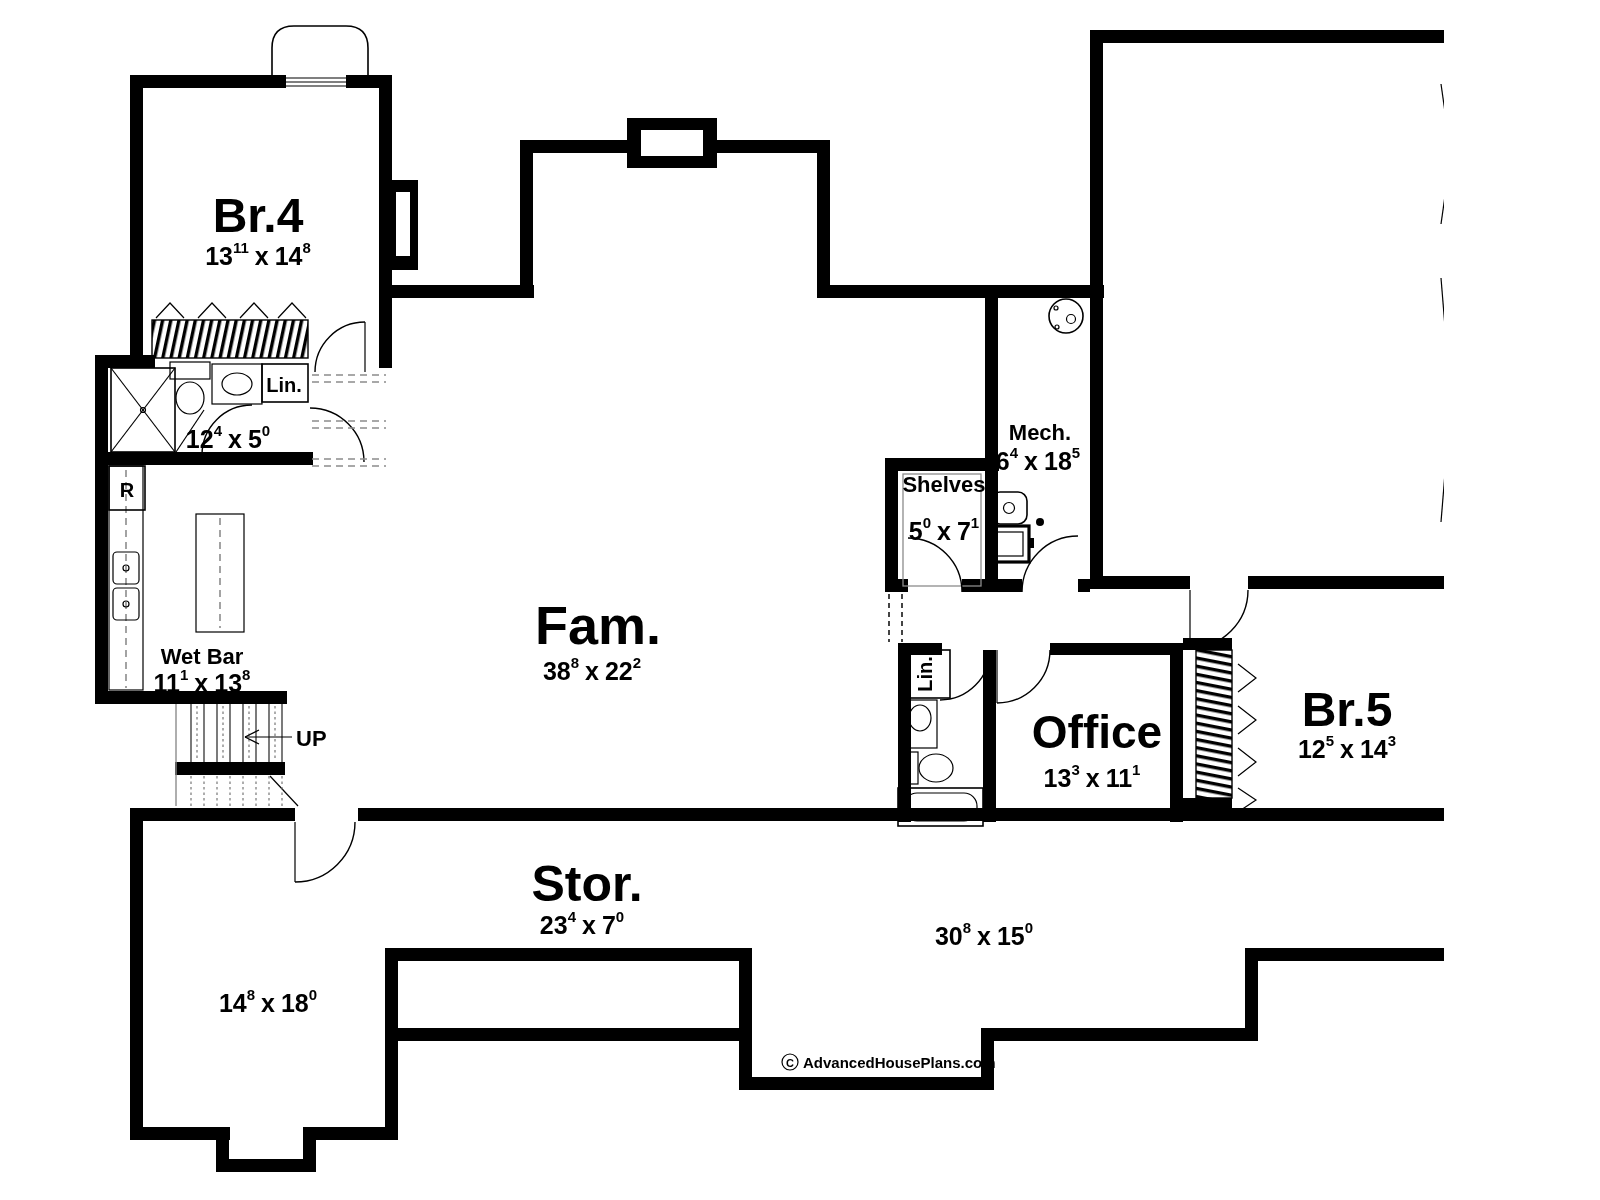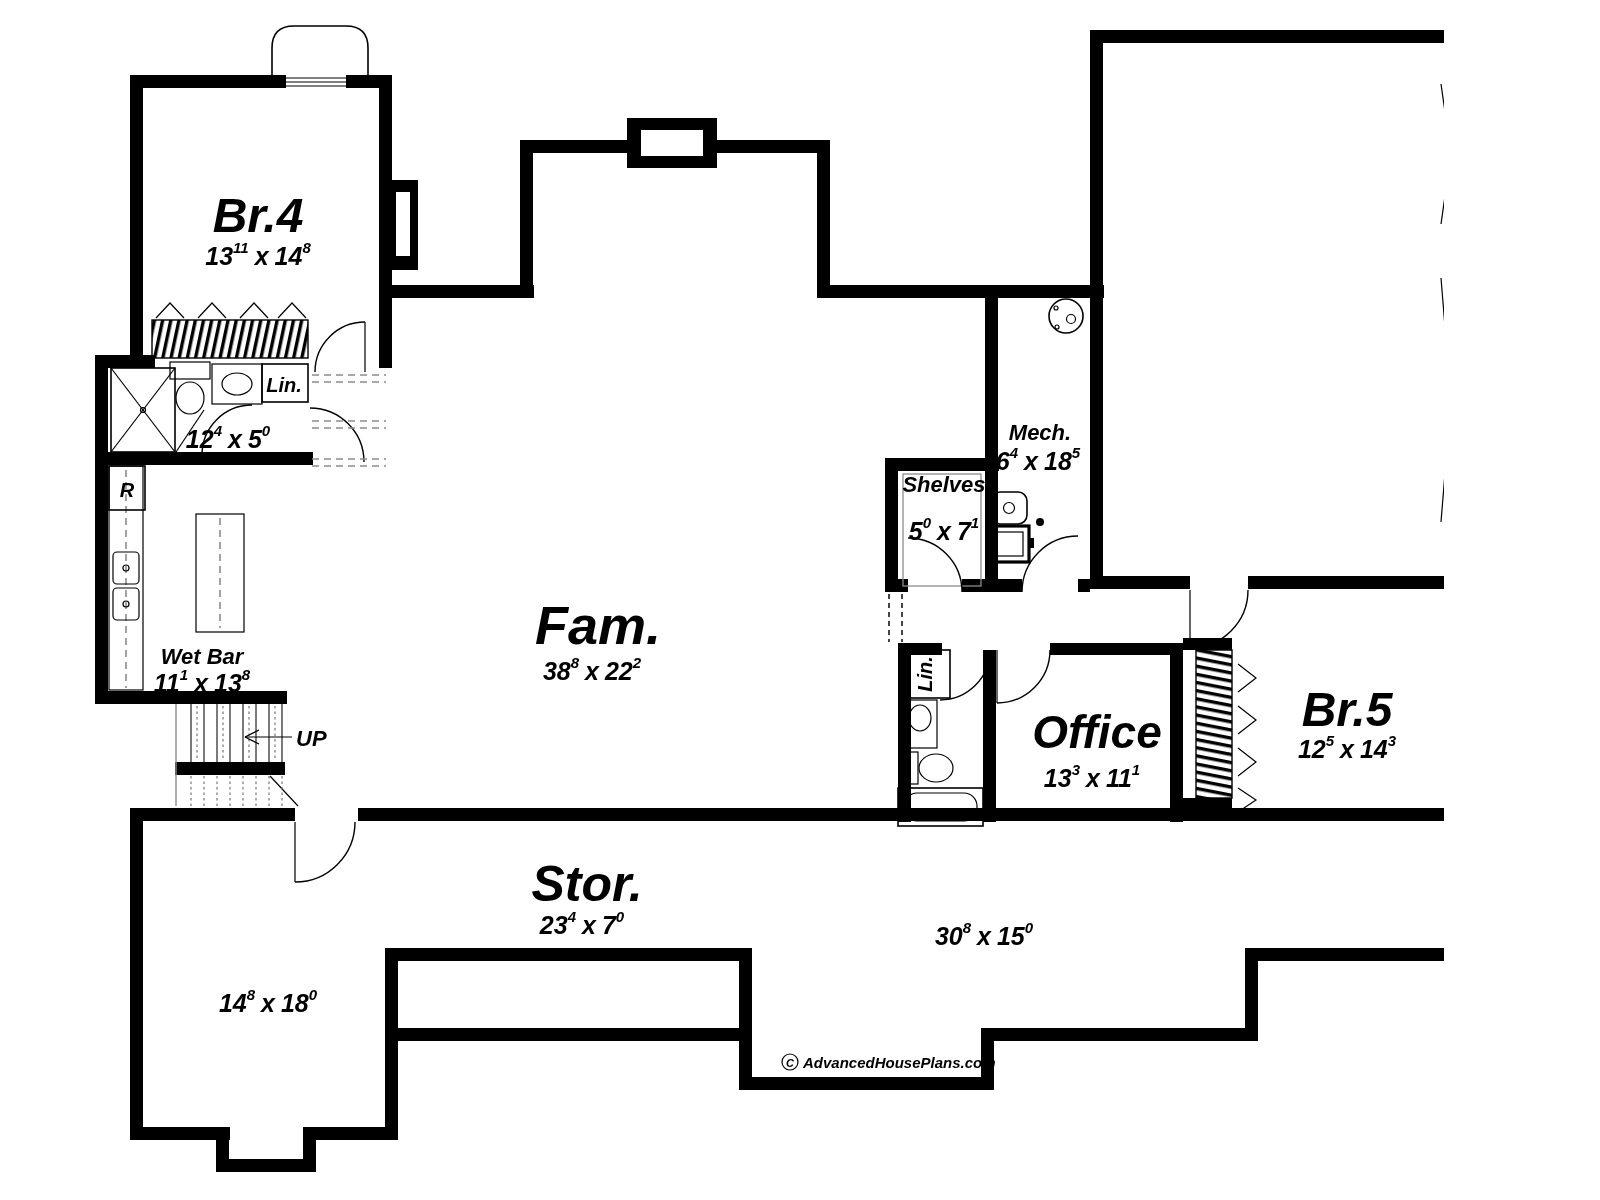--- a/index.html
+++ b/index.html
@@ -1,17 +1,17 @@
 <!DOCTYPE html>
 <html><head>
 <meta charset="utf-8">
 <style>
   html,body{margin:0;padding:0;background:#ffffff;}
   .stage{position:relative;width:1444px;height:1200px;background:#ffffff;overflow:hidden;
-         font-family:"Liberation Sans", sans-serif;font-style:italic;}
+         font-family:"Liberation Sans", sans-serif;}
   svg{position:absolute;left:0;top:0;}
   .wall{fill:#000000;}
   .whitefill{fill:#ffffff;}
   .thin{fill:none;stroke:#000000;stroke-width:1.6;}
   .thin2{fill:none;stroke:#000000;stroke-width:1.2;}
   .arc{fill:none;stroke:#000000;stroke-width:1.4;}
   .gray{stroke:#8c8c8c;}
   .dash{fill:none;stroke:#8c8c8c;stroke-width:1.6;stroke-dasharray:7 5;}
   .dashdark{fill:none;stroke:#444444;stroke-width:2;stroke-dasharray:5 4;}
   .tread{stroke:#222222;stroke-width:1.2;}

